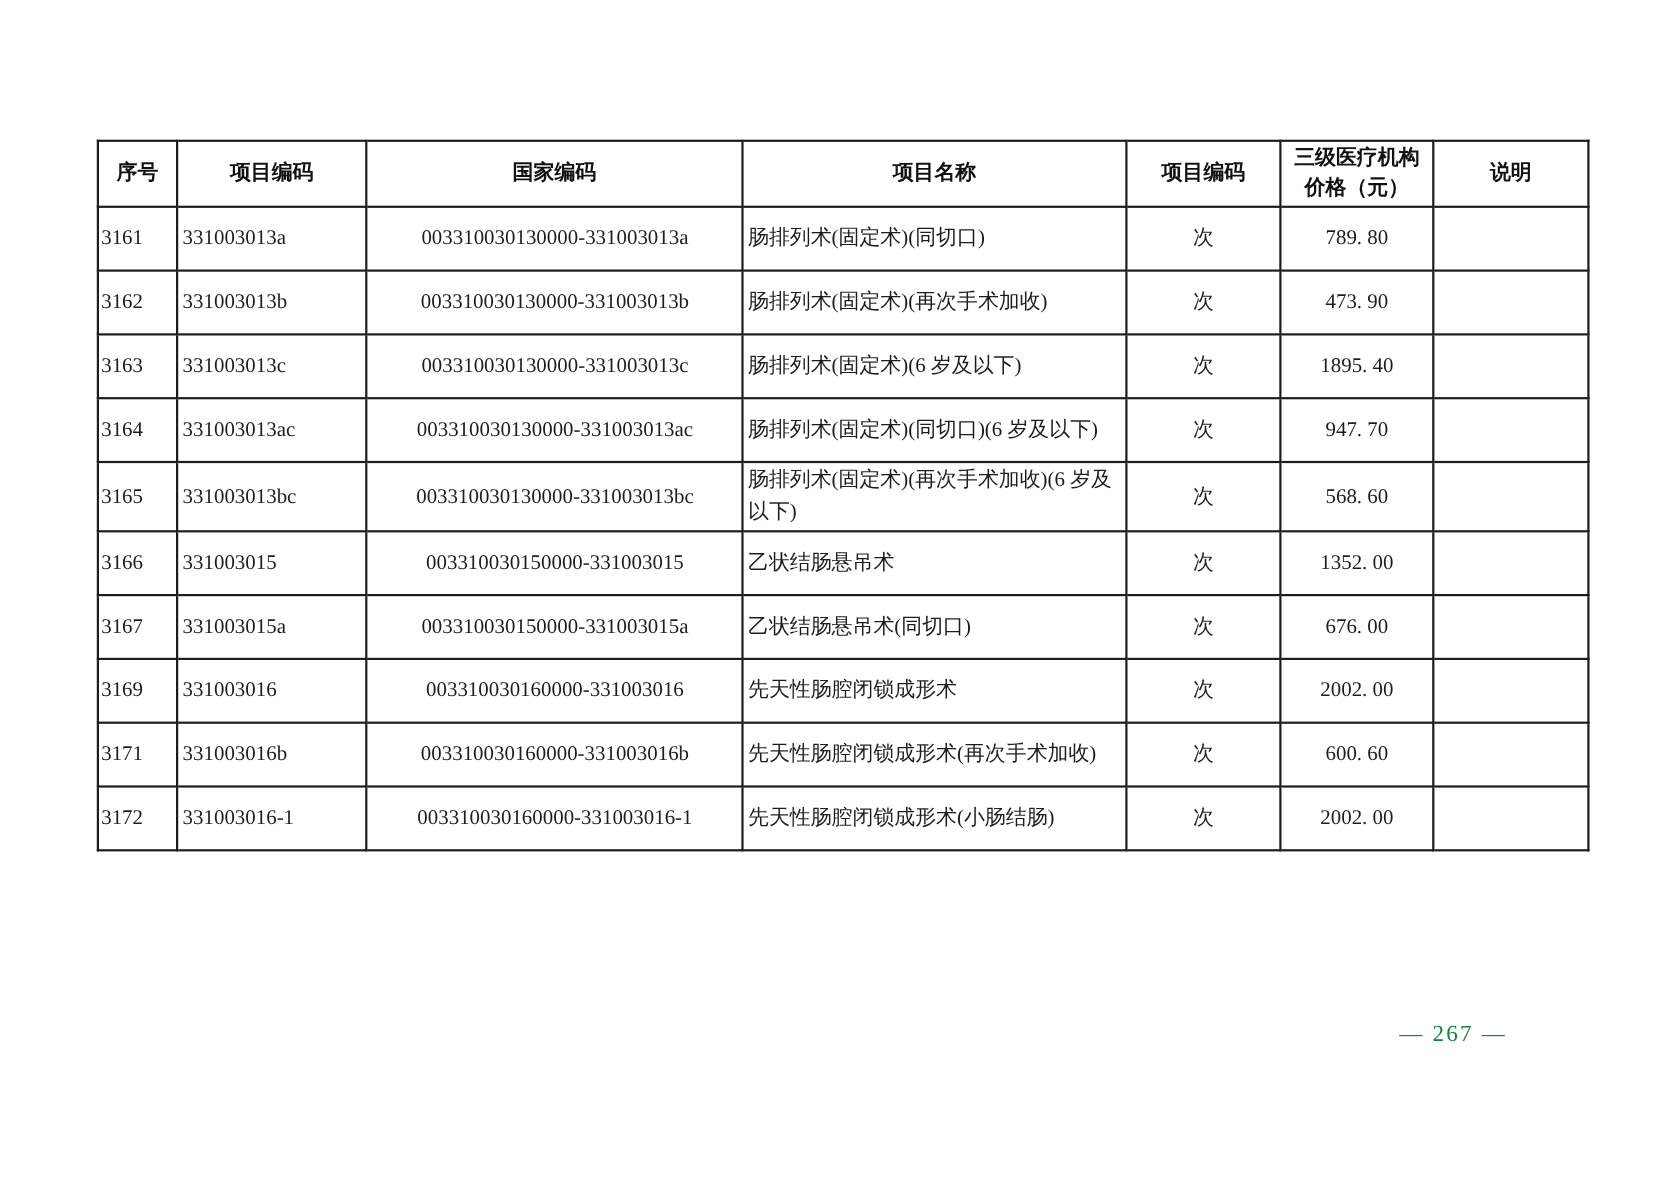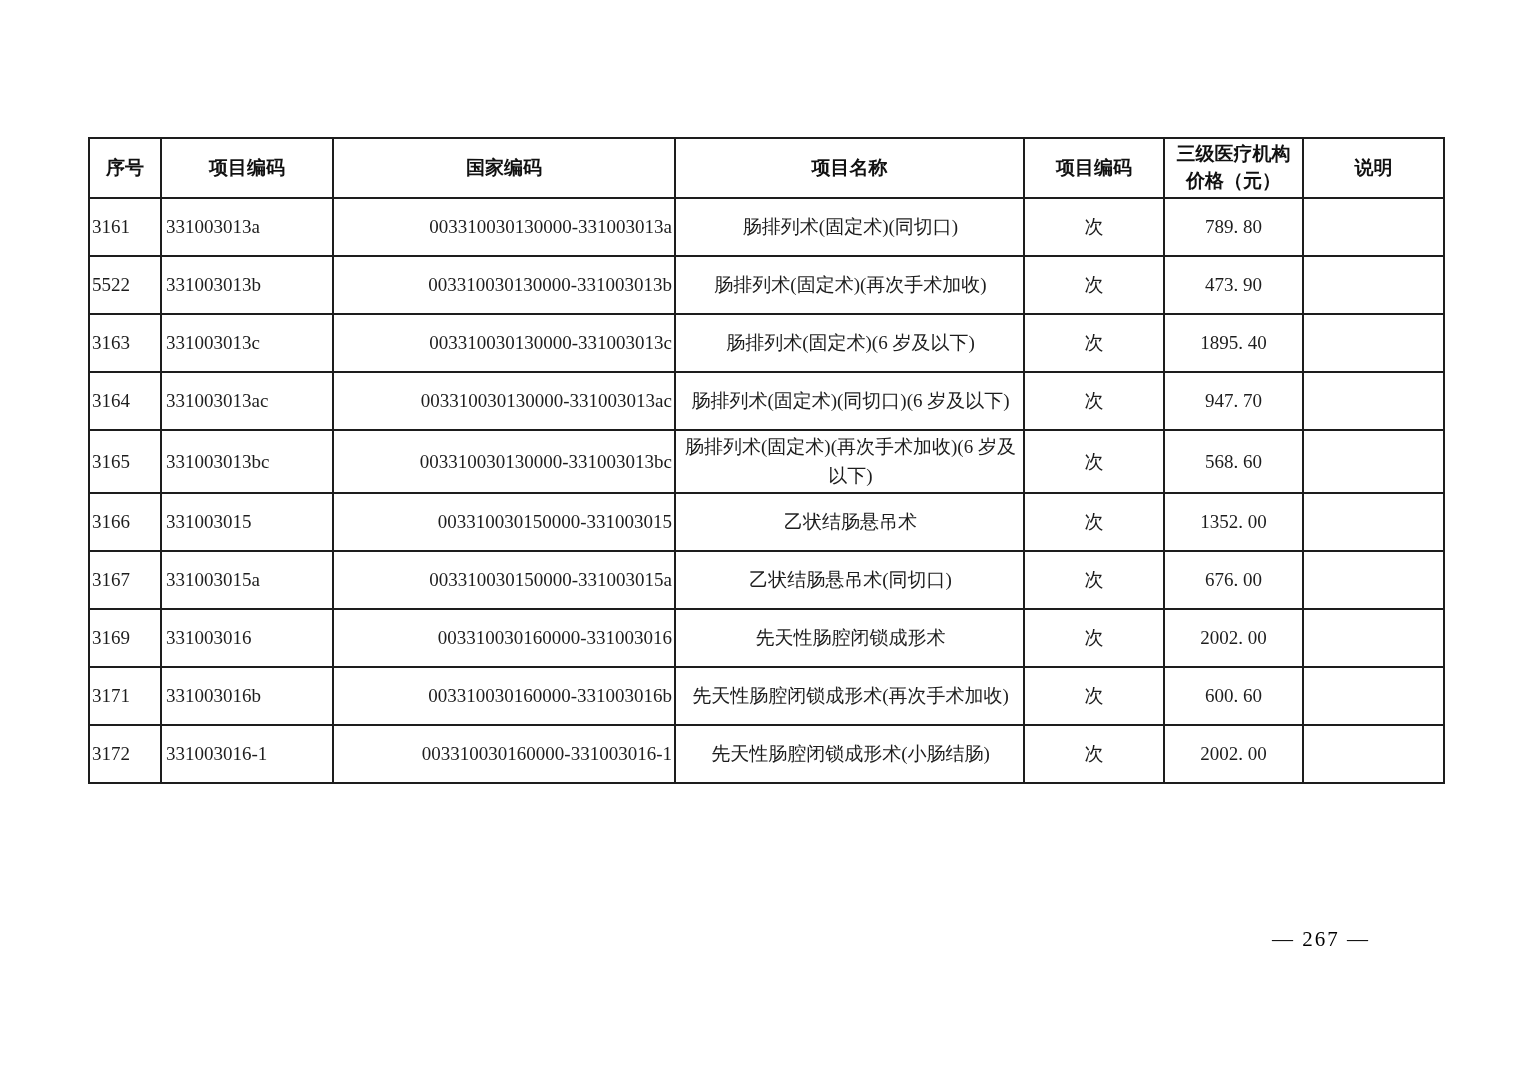--- a/index.html
+++ b/index.html
@@ -8,21 +8,21 @@
     width: 1520px;
     height: 1074px;
     background: #ffffff;
     overflow: hidden;
     font-family: "Liberation Serif", "DejaVu Serif", serif;
     color: #1d1d1d;
   }
   table.price-table {
     position: absolute;
     left: 88px;
-    top: 137px;
+    top: 127px;
     width: 1355px;
     border-collapse: collapse;
     table-layout: fixed;
     border-radius: 26px;
   }
   .price-table th, .price-table td {
     border: 2px solid #1d1d1d;
     vertical-align: middle;
     overflow: hidden;
   }
@@ -39,32 +39,32 @@
   }
   .price-table td {
     height: 54px;
     font-size: 19px;
     line-height: 1.55;
     padding: 1px 2px;
     color: #1d1d1d;
   }
   td.c-seq   { text-align: left; }
   td.c-code  { text-align: left; padding-left: 4px; }
-  td.c-nat   { text-align: right; padding-left: 3px; }
-  td.c-name  { text-align: center; padding-left: 4px; margin-top: 39px; }
+  td.c-nat   { text-align: center; padding-left: 3px; }
+  td.c-name  { text-align: left; padding-left: 4px; margin-top: 39px; }
   td.c-unit  { text-align: center; }
   td.c-price { text-align: center; }
   td.c-note  { text-align: center; }
   .page-number {
     position: absolute;
     left: 1272px;
     top: 927px;
     font-size: 21px;
     letter-spacing: 2px;
-    color: #000000;
+    color: #15803d;
     font-family: "Liberation Serif", "DejaVu Serif", serif;
   }
 </style>
 </head>
 <body>
 
 <div class="page">
 
   <table class="price-table">
     <colgroup>
@@ -92,21 +92,21 @@
         <tr>
     <td class="c-seq">3161</td>
     <td class="c-code">331003013a</td>
     <td class="c-nat">003310030130000-331003013a</td>
     <td class="c-name">肠排列术(固定术)(同切口)</td>
     <td class="c-unit">次</td>
     <td class="c-price">789. 80</td>
     <td class="c-note"></td>
   </tr>
         <tr>
-    <td class="c-seq">5522</td>
+    <td class="c-seq">3162</td>
     <td class="c-code">331003013b</td>
     <td class="c-nat">003310030130000-331003013b</td>
     <td class="c-name">肠排列术(固定术)(再次手术加收)</td>
     <td class="c-unit">次</td>
     <td class="c-price">473. 90</td>
     <td class="c-note"></td>
   </tr>
         <tr>
     <td class="c-seq">3163</td>
     <td class="c-code">331003013c</td>

